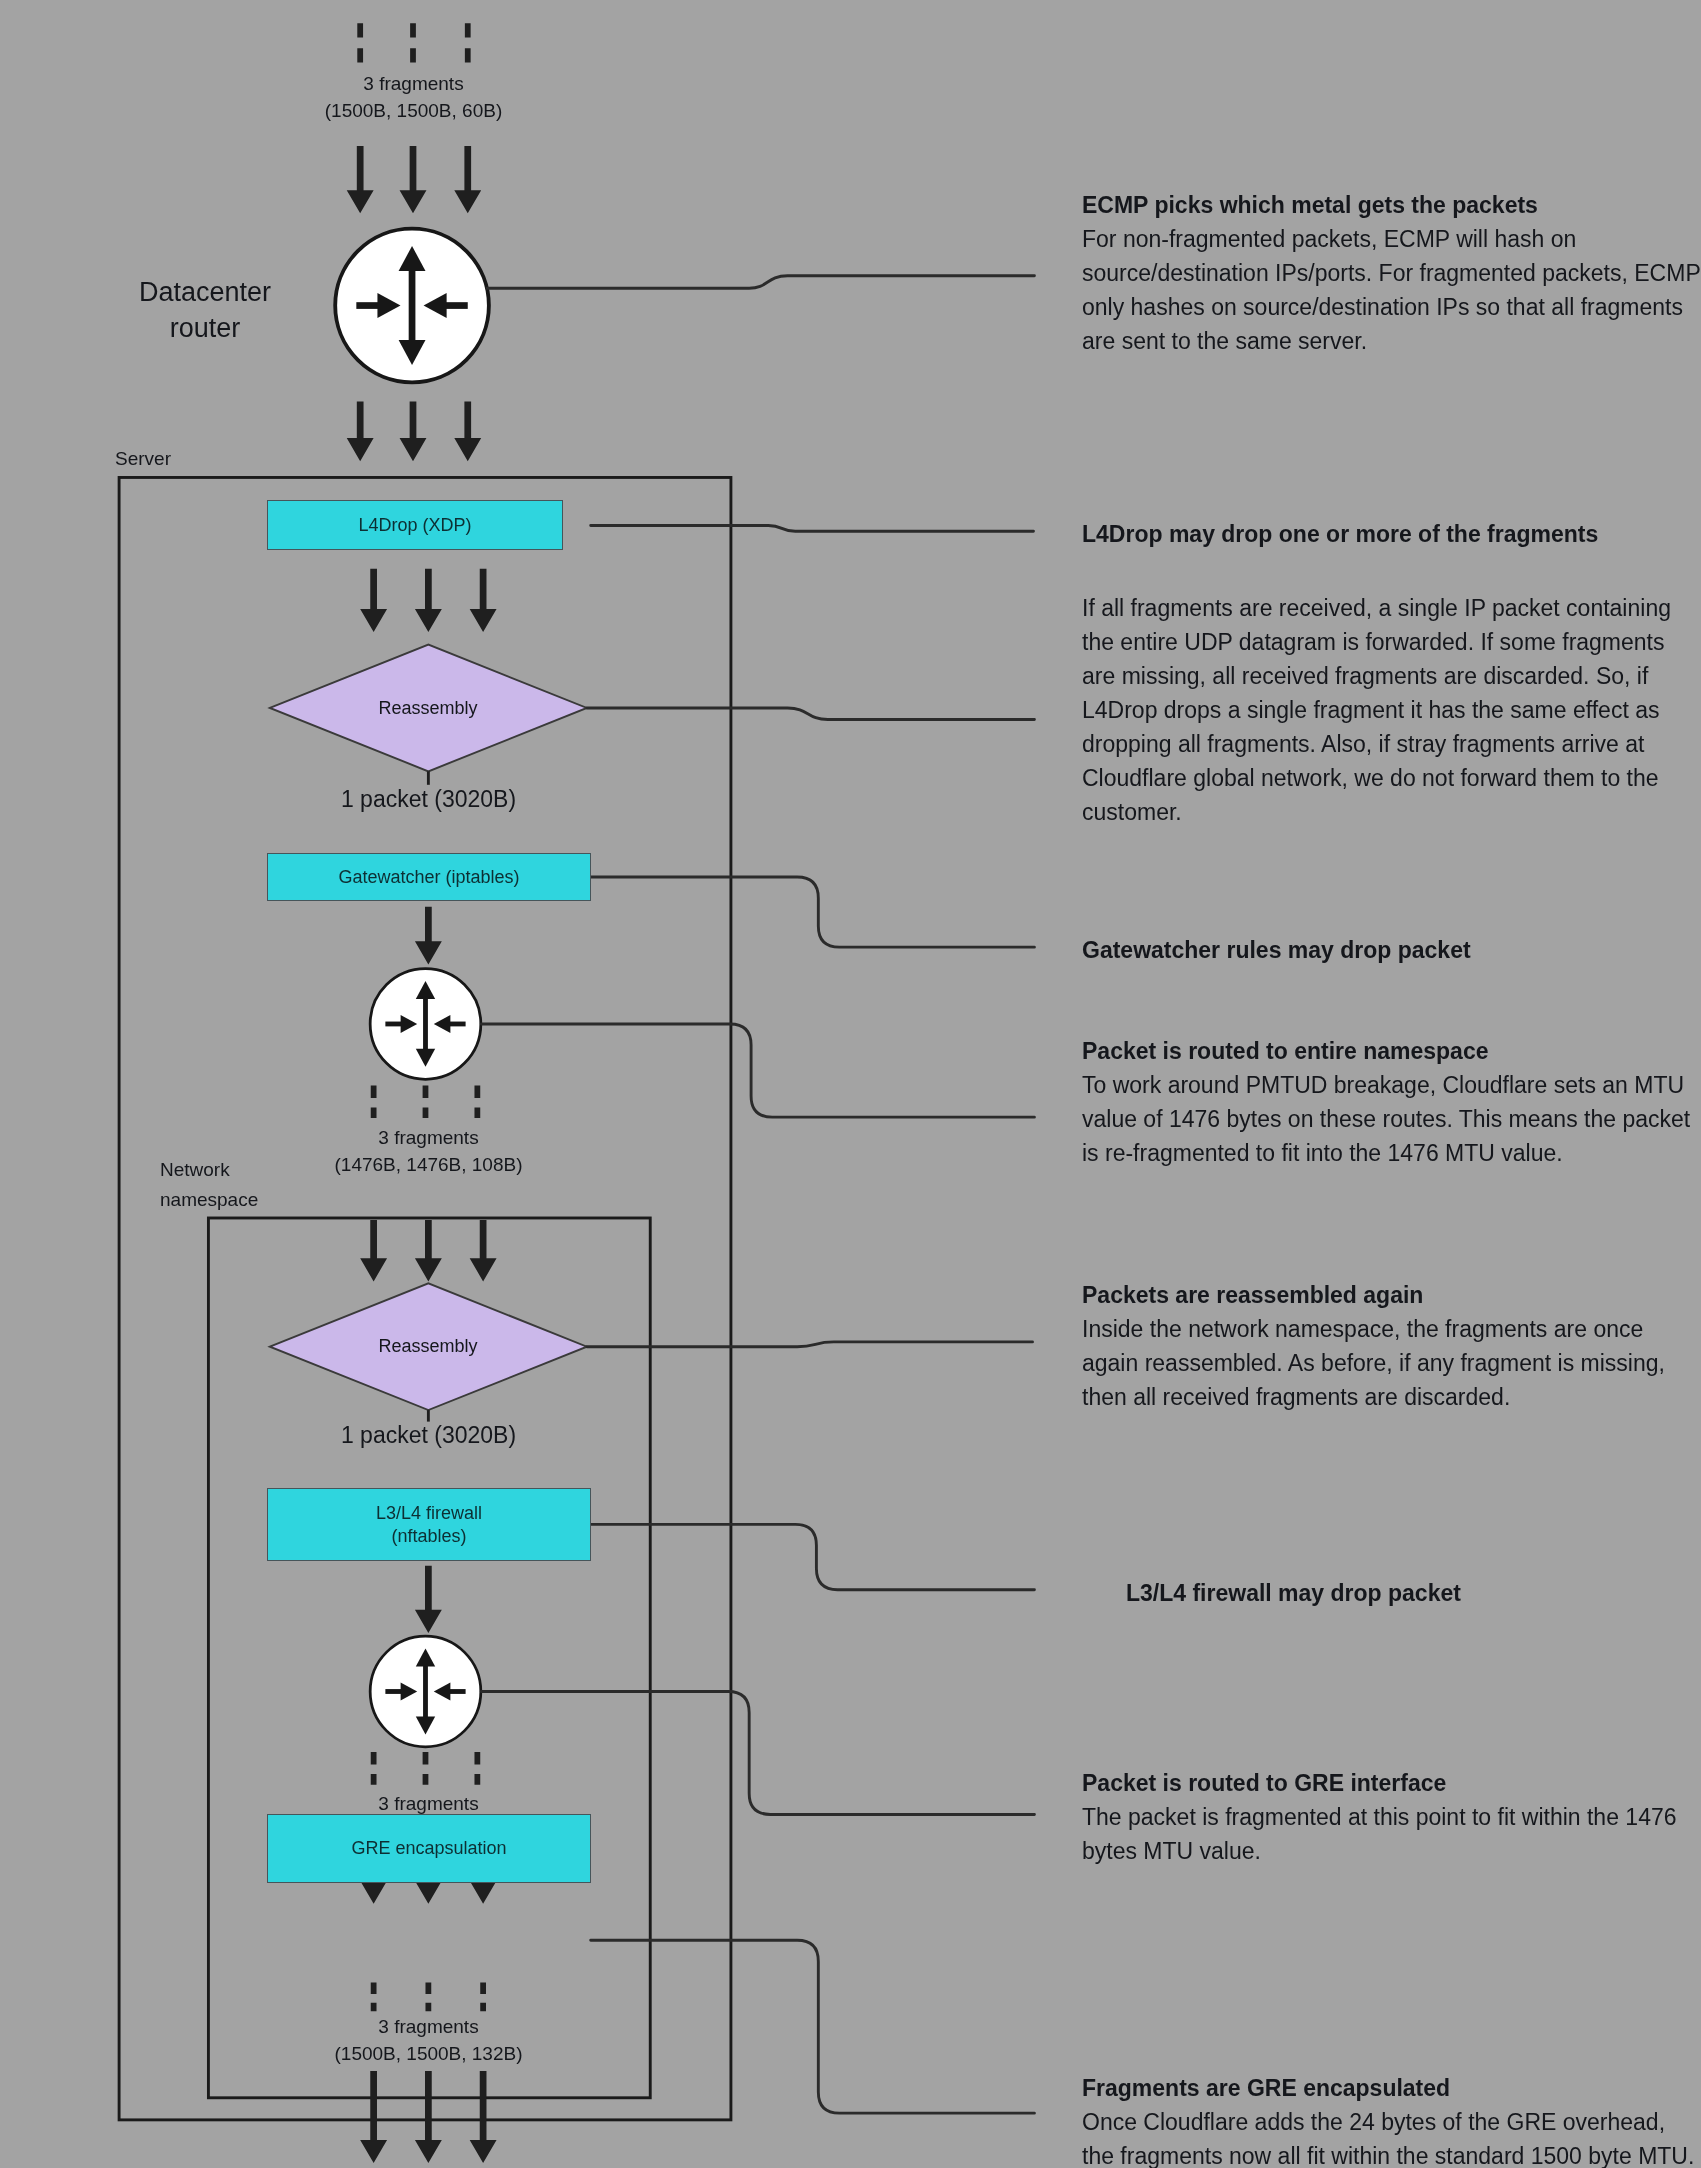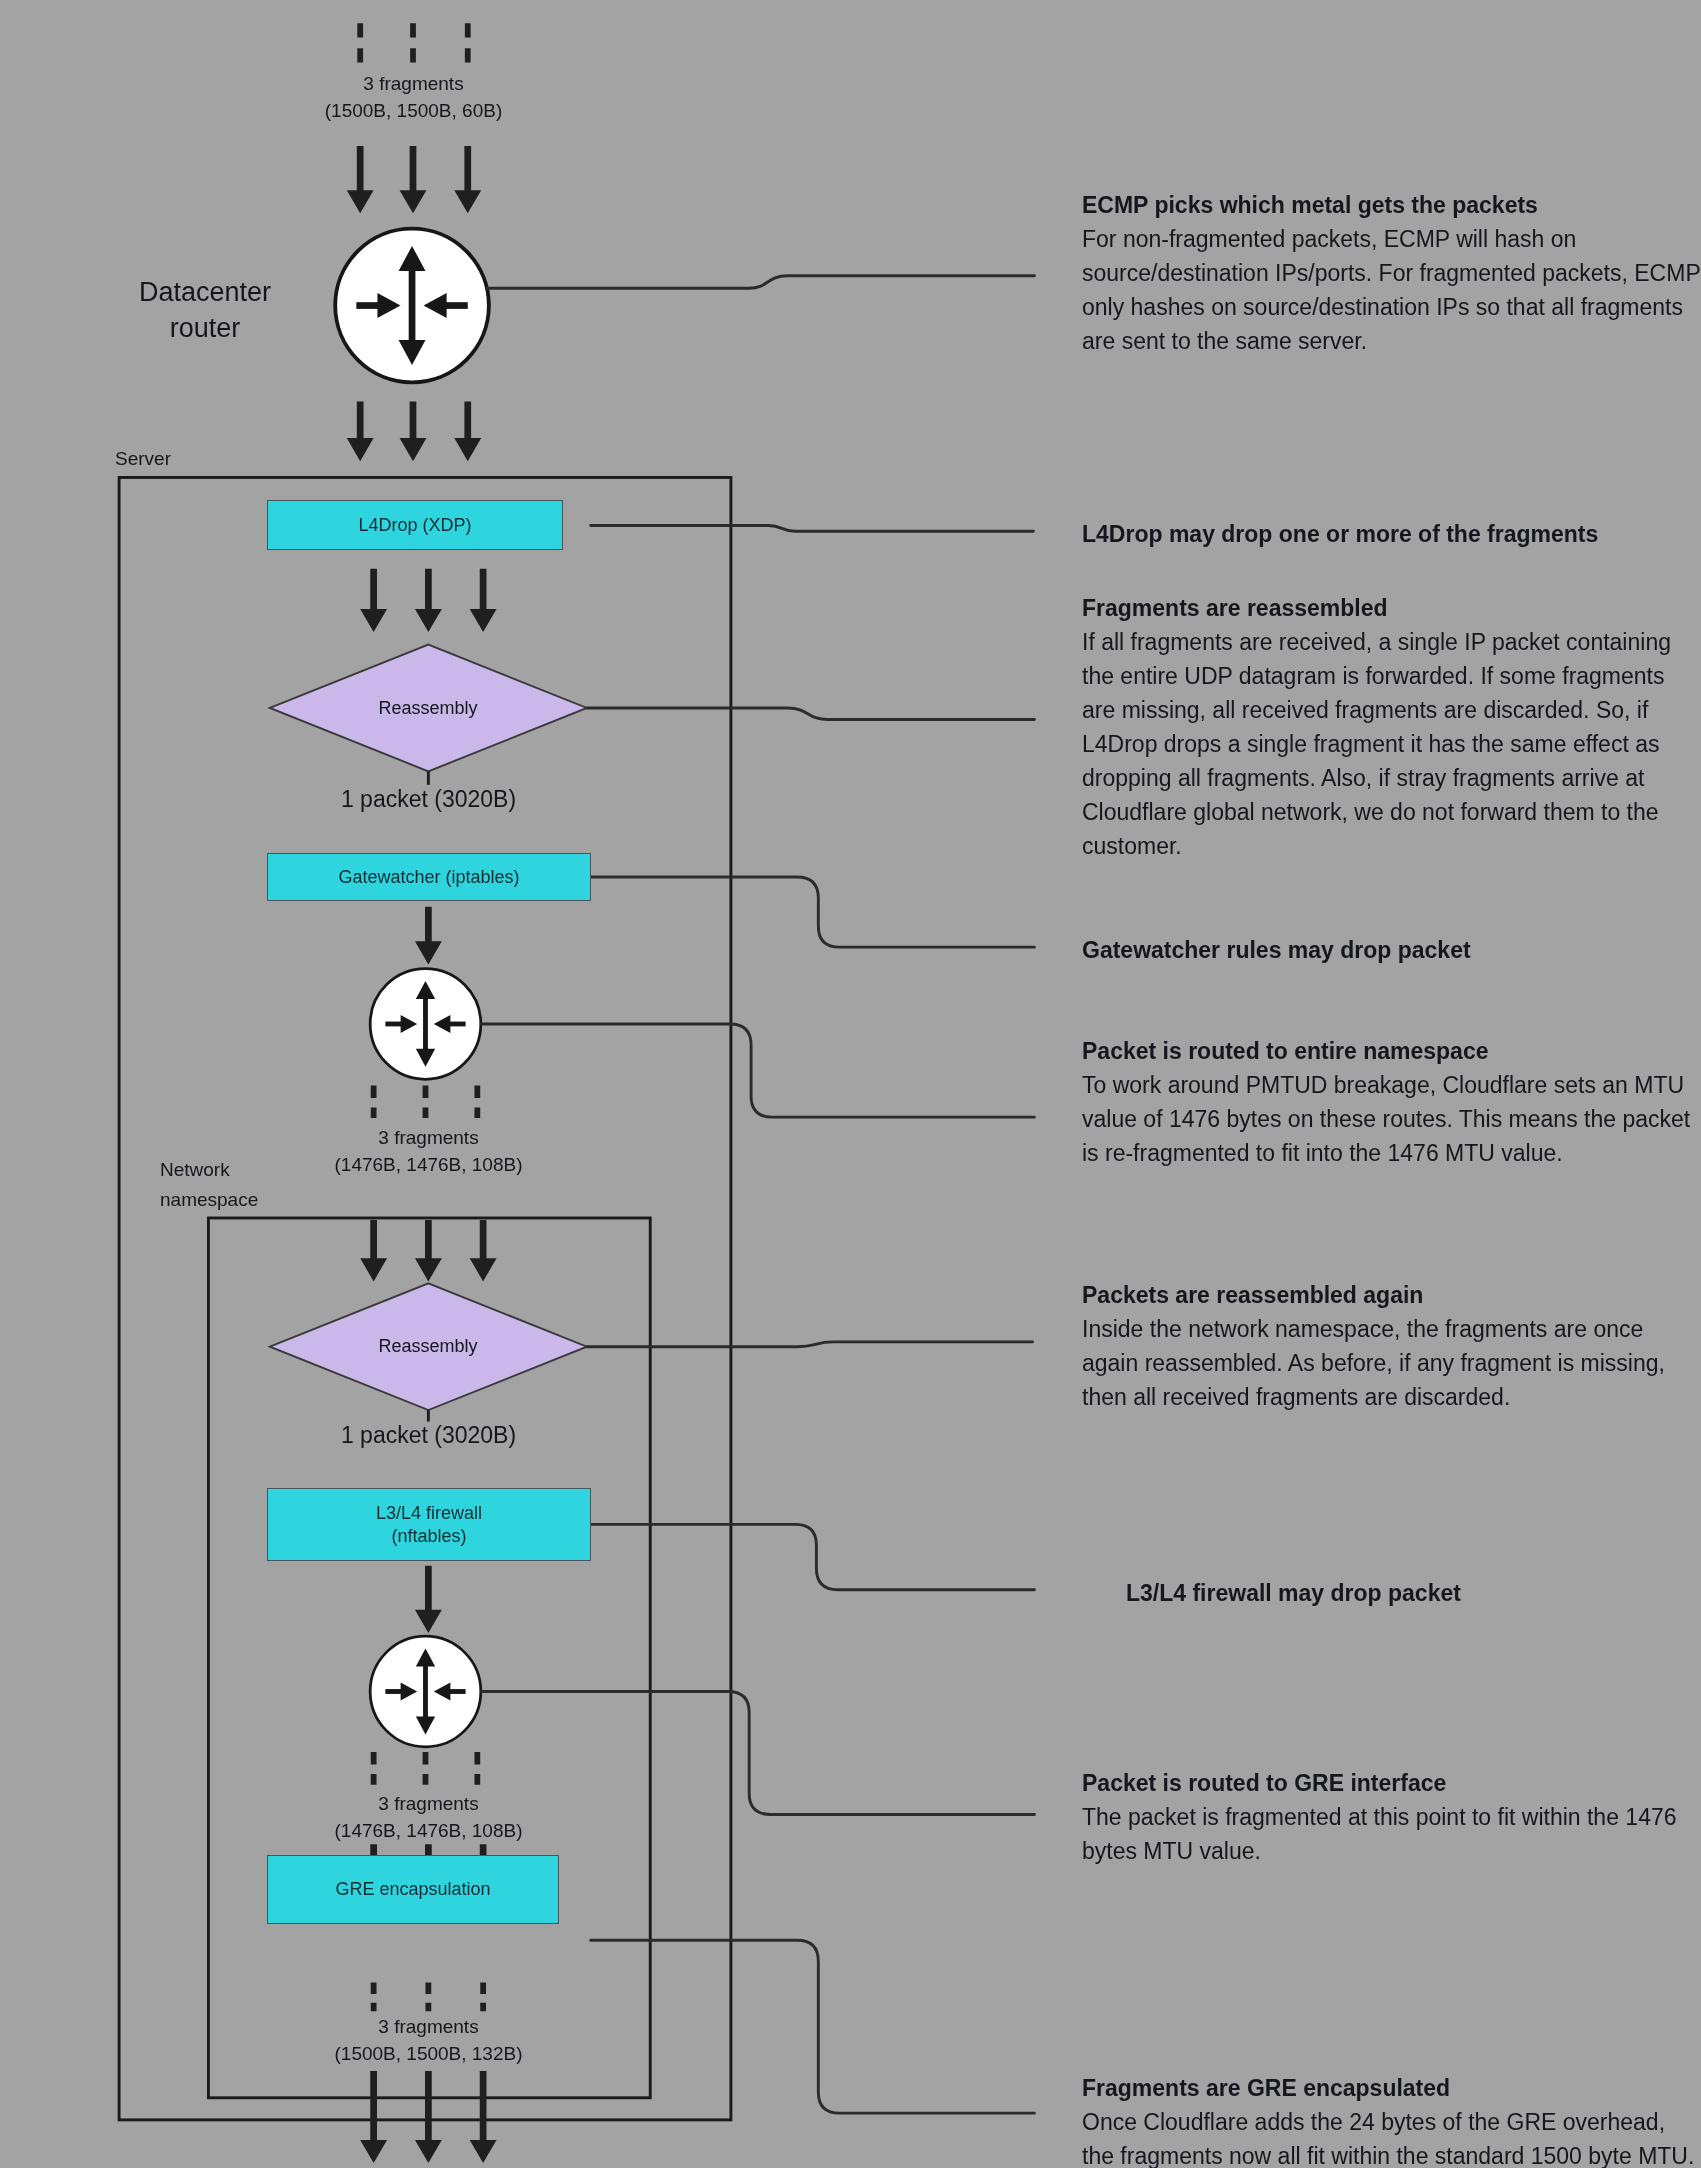--- a/index.html
+++ b/index.html
@@ -169,38 +169,37 @@
   <div class="lbl ctr pkt" style="left:299px;top:1421px;width:259px;">1 packet (3020B)</div>
 
   <div class="process-box" style="left:267px;top:1488px;width:324px;height:73px;">
     <div>L3/L4 firewall</div>
     <div>(nftables)</div>
   </div>
 
   <div class="lbl ctr small" style="left:299px;top:1791px;width:259px;">3 fragments</div>
   <div class="lbl ctr small" style="left:299px;top:1818px;width:259px;">(1476B, 1476B, 108B)</div>
 
-  <div class="process-box" style="left:267px;top:1855px;width:292px;height:69px;align-items:center;">
+  <div class="process-box" style="left:267px;top:1814px;width:324px;height:69px;align-items:center;">
     <div>GRE encapsulation</div>
   </div>
 
   <div class="lbl ctr small" style="left:299px;top:2014px;width:259px;">3 fragments</div>
   <div class="lbl ctr small" style="left:299px;top:2041px;width:259px;">(1500B, 1500B, 132B)</div>
 
   <div class="annotation" style="top:188px;">
     <div class="ann-title">ECMP picks which metal gets the packets</div>
     <div class="ann-body">For non-fragmented packets, ECMP will hash on source/destination IPs/ports. For fragmented packets, ECMP only hashes on source/destination IPs so that all fragments are sent to the same server.</div>
   </div>
 
   <div class="annotation" style="top:517px;">
     <div class="ann-title">L4Drop may drop one or more of the fragments</div>
   </div>
 
   <div class="annotation" style="top:591px;">
-    <div class="ann-title">Fragments are reassembled</div>
     <div class="ann-body">If all fragments are received, a single IP packet containing the entire UDP datagram is forwarded. If some fragments are missing, all received fragments are discarded. So, if L4Drop drops a single fragment it has the same effect as dropping all fragments. Also, if stray fragments arrive at Cloudflare global network, we do not forward them to the customer.</div>
   </div>
 
   <div class="annotation" style="top:933px;">
     <div class="ann-title">Gatewatcher rules may drop packet</div>
   </div>
 
   <div class="annotation" style="top:1034px;">
     <div class="ann-title">Packet is routed to entire namespace</div>
     <div class="ann-body">To work around PMTUD breakage, Cloudflare sets an MTU value of 1476 bytes on these routes. This means the packet is re-fragmented to fit into the 1476 MTU value.</div>

